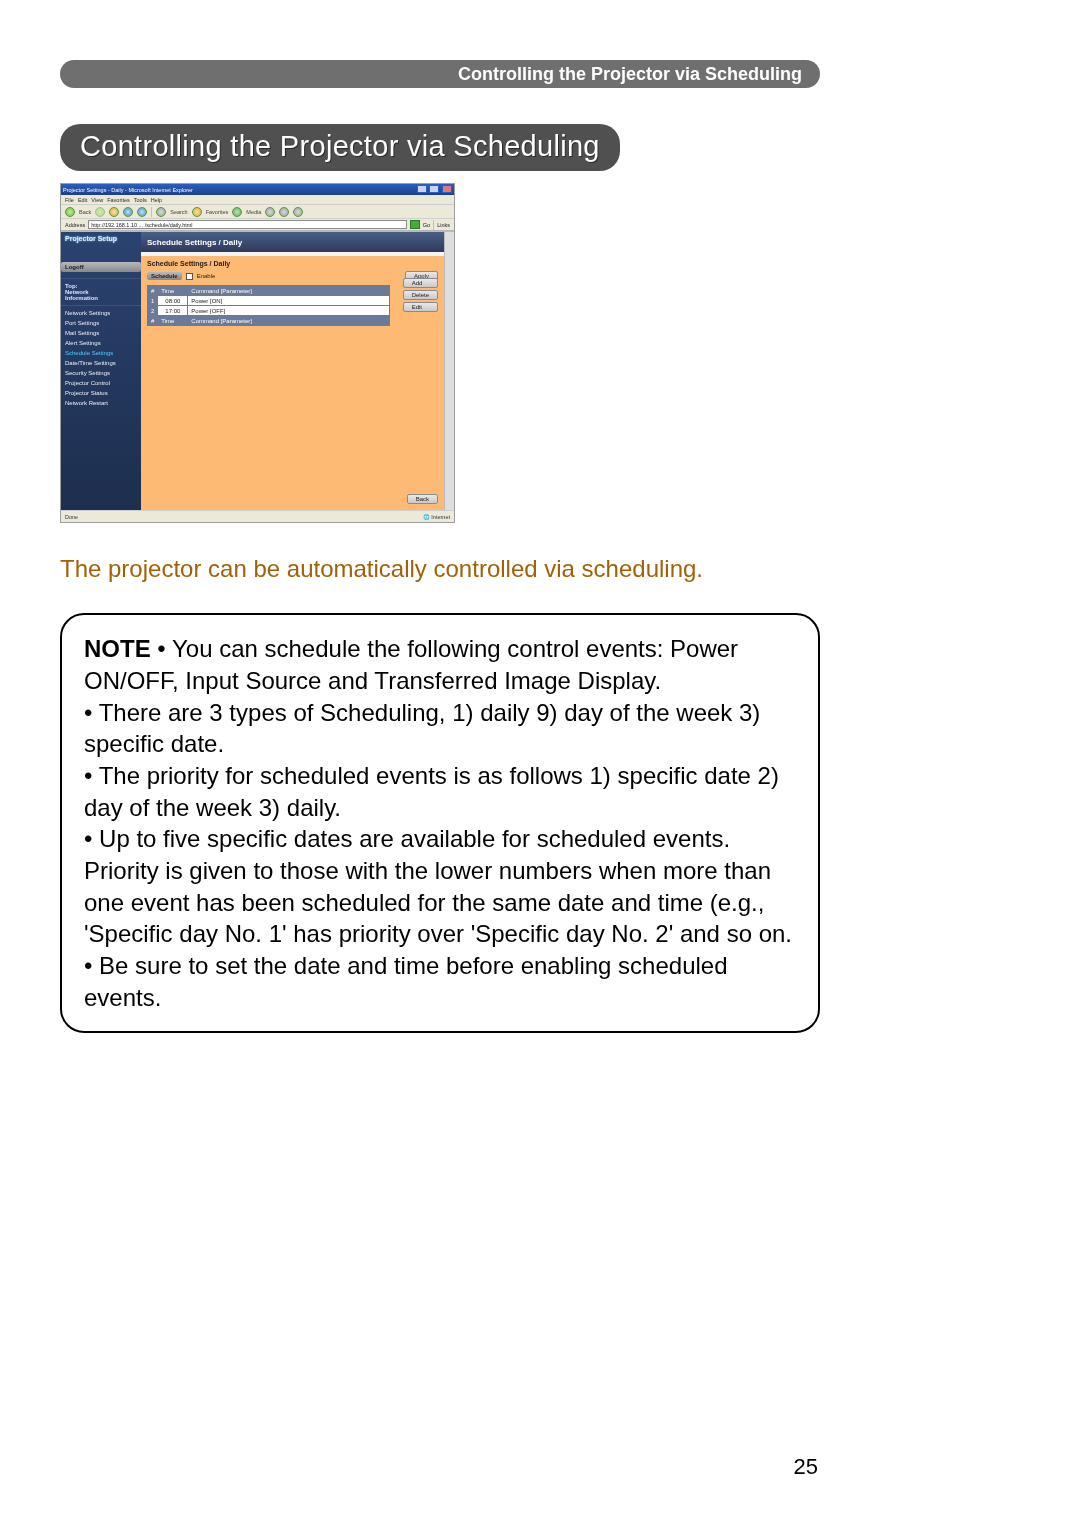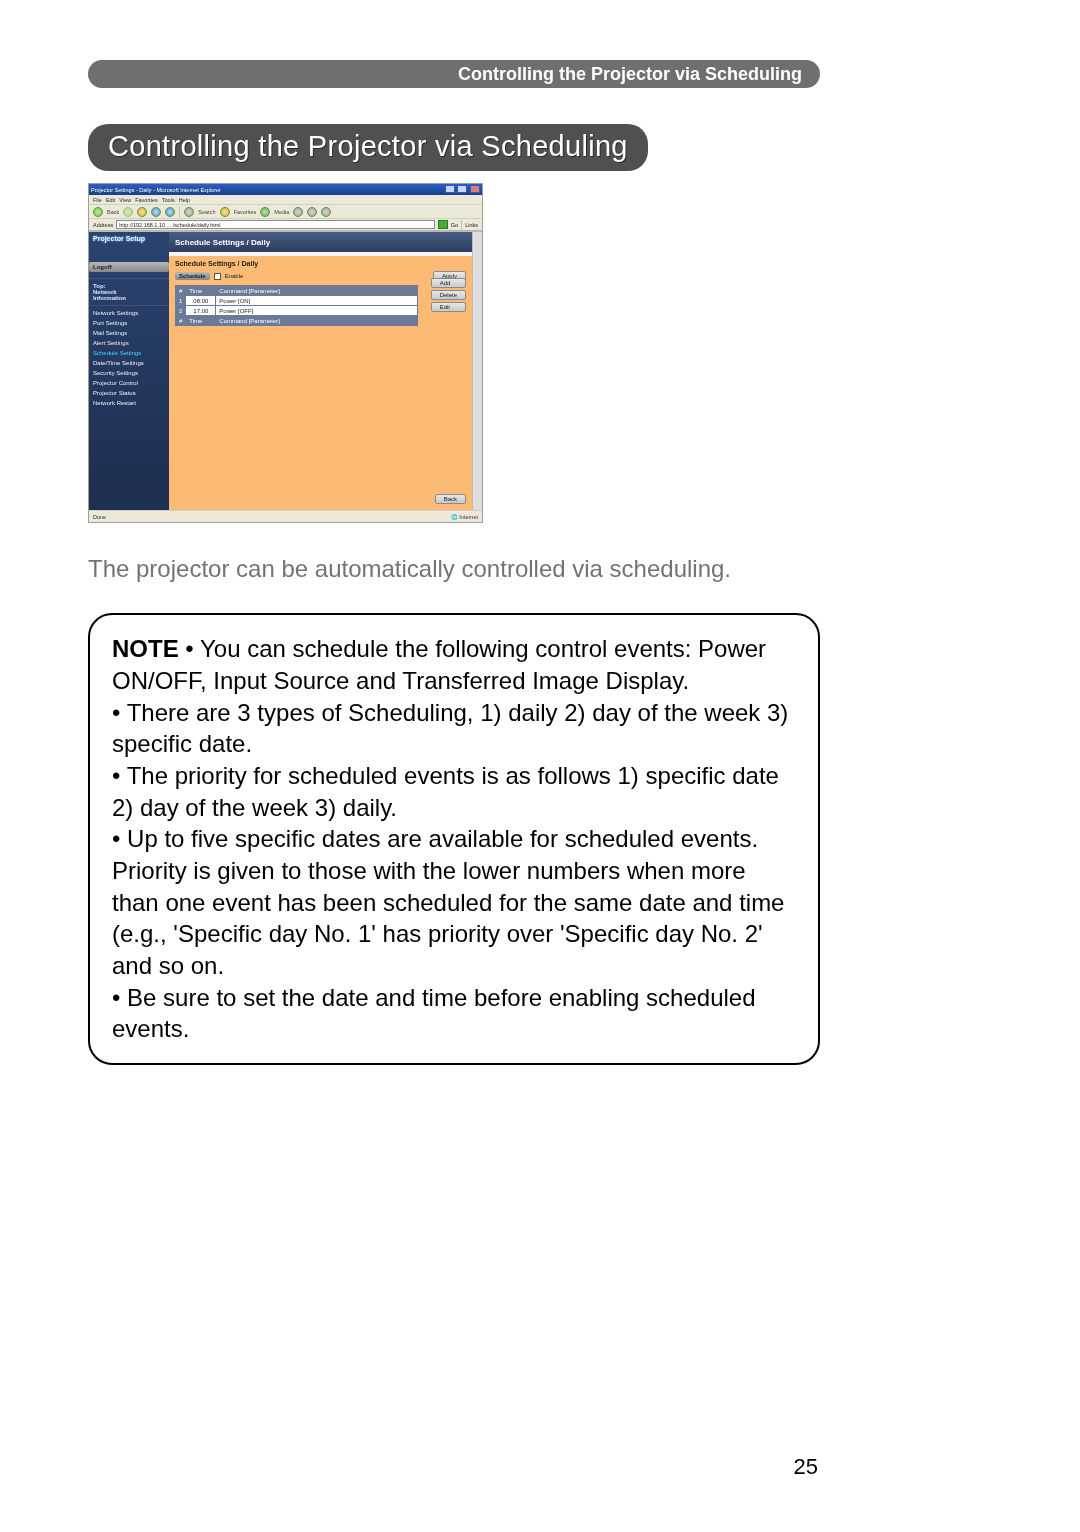--- a/index.html
+++ b/index.html
@@ -1,17 +1,17 @@
 <!DOCTYPE html>
 <html><head>
 <meta charset="utf-8">
 <style>
   * { box-sizing: border-box; margin: 0; padding: 0; }
   html, body { width: 1080px; height: 1532px; background: #ffffff; font-family: Arial, Helvetica, sans-serif; }
-  .page { width: 880px; height: 1532px; background: #ffffff; position: relative; padding: 60px 60px 40px 88px; }
+  .page { width: 880px; height: 1532px; background: #ffffff; position: relative; padding: 60px 60px 40px 60px; }
   .header-bar {
     width: 100%; height: 28px;
     background: #6f6f6f;
     border-radius: 14px;
     display: flex; align-items: center; justify-content: flex-end;
     padding: 0 18px;
     color: #ffffff; font-weight: bold; font-size: 18px;
     margin-bottom: 36px;
   }
   .main-heading {
@@ -163,21 +163,21 @@
   .table td.cmd { background: #fff; }
   .back-row {
     position: absolute; right: 6px; bottom: 8px;
   }
   .ie-scroll {
     width: 10px; background: #dedede; border-left: 1px solid #bcbcbc;
   }
 
   
   .body-text {
-    font-size: 24px; color: #737373; line-height: 1.35;
+    font-size: 24px; color: #a16207; line-height: 1.35;
     margin-bottom: 28px;
   }
   .note-box {
     border: 2.5px solid #000000;
     border-radius: 24px;
     padding: 18px 22px;
     font-size: 24px; line-height: 1.32; color: #000;
   }
   .note-box .note-label { font-weight: 700; }
 
@@ -325,20 +325,20 @@
         <span>Internet</span>
       </span>
     </div>
   </div>
 
   <p class="body-text">The projector can be automatically controlled via scheduling.</p>
 
   <div class="note-box">
     <span class="note-label">NOTE</span>
     <span>• You can schedule the following control events: Power ON/OFF, Input Source and Transferred Image Display.</span><br>
-    <span>• There are 3 types of Scheduling, 1) daily 2) day of the week 3) specific date.</span><br>
+    <span>• There are 3 types of Scheduling, 1) daily 9) day of the week 3) specific date.</span><br>
     <span>• The priority for scheduled events is as follows 1) specific date 2) day of the week 3) daily.</span><br>
     <span>• Up to five specific dates are available for scheduled events. Priority is given to those with the lower numbers when more than one event has been scheduled for the same date and time (e.g., 'Specific day No. 1' has priority over 'Specific day No. 2' and so on.</span><br>
     <span>• Be sure to set the date and time before enabling scheduled events.</span>
   </div>
 
   <div class="page-number">25</div>
 </div>
 
 </body></html>

